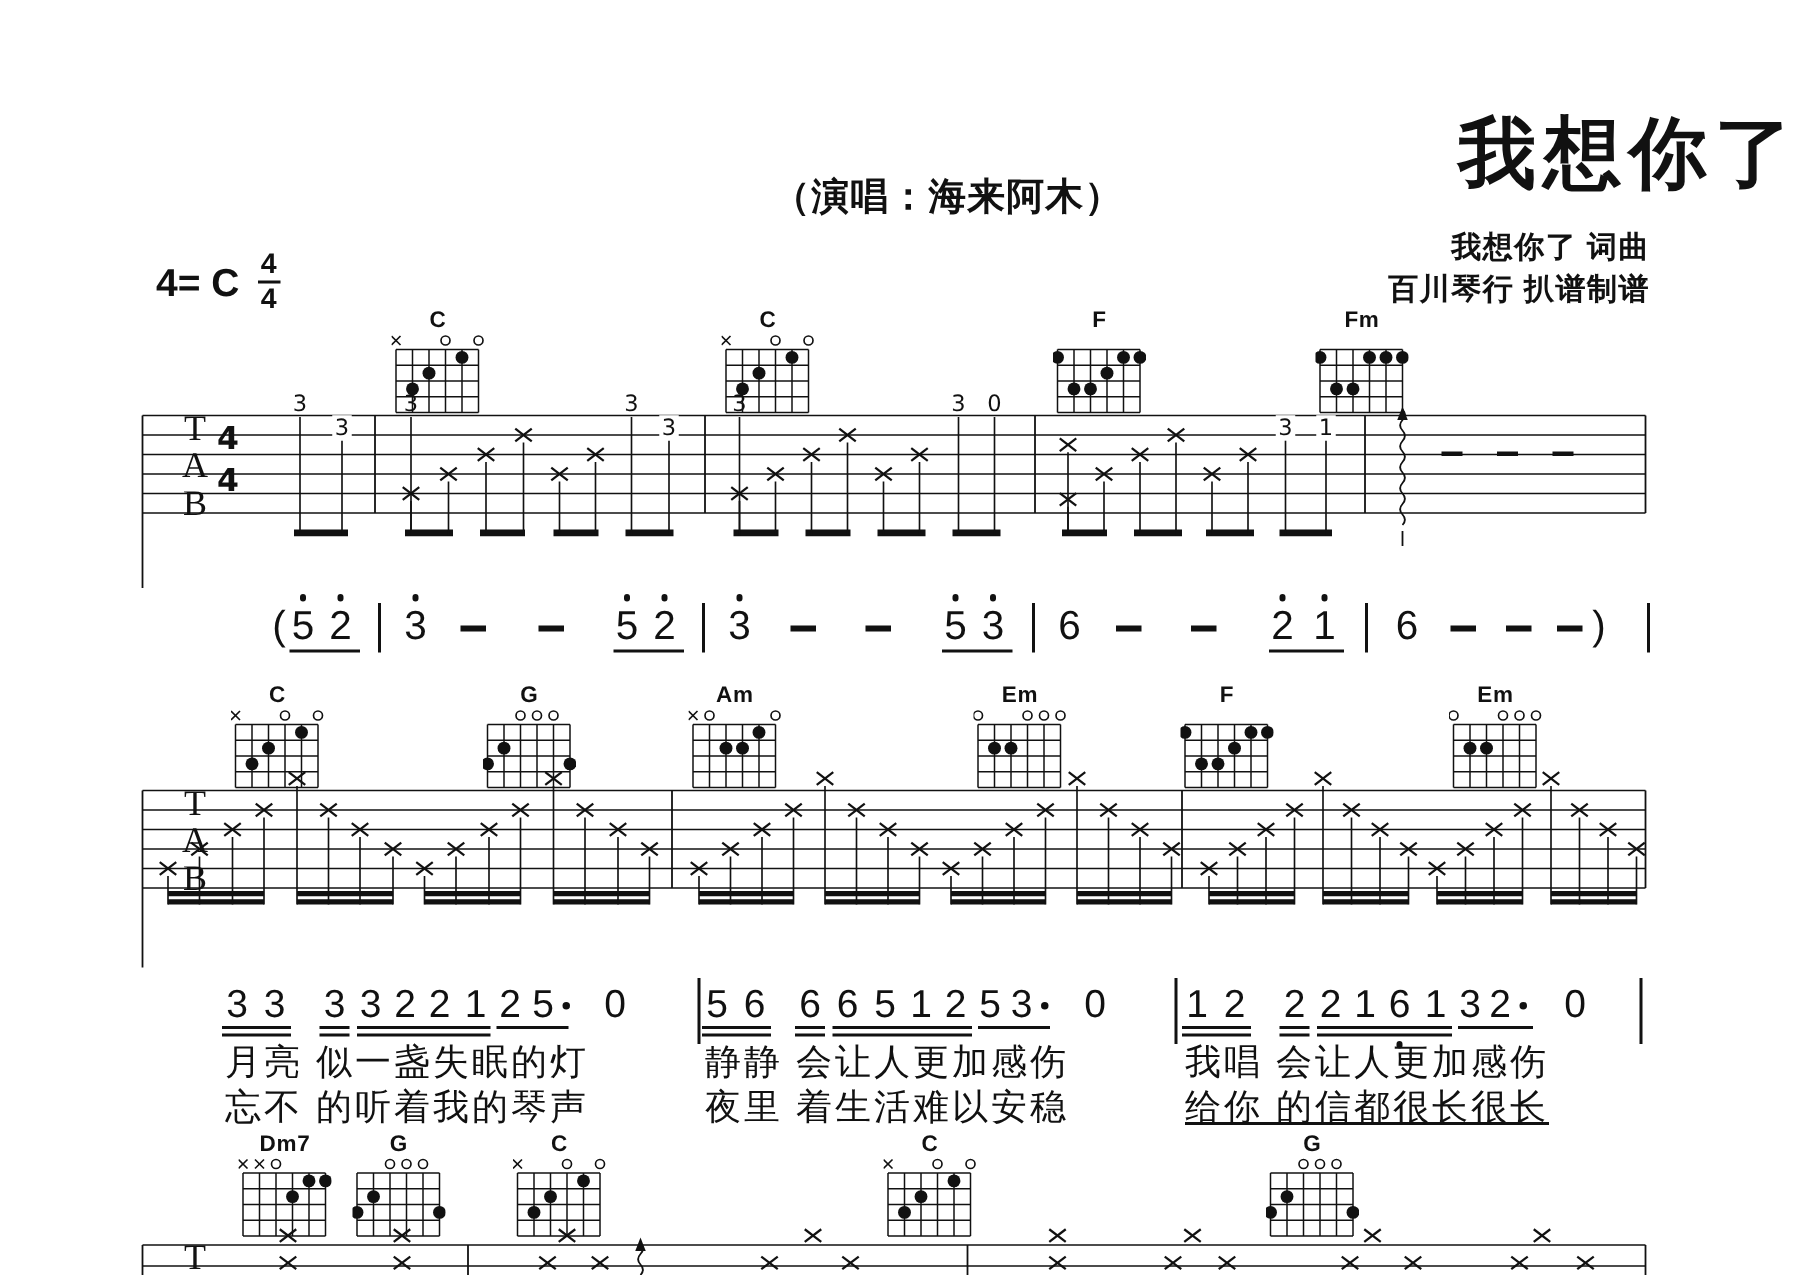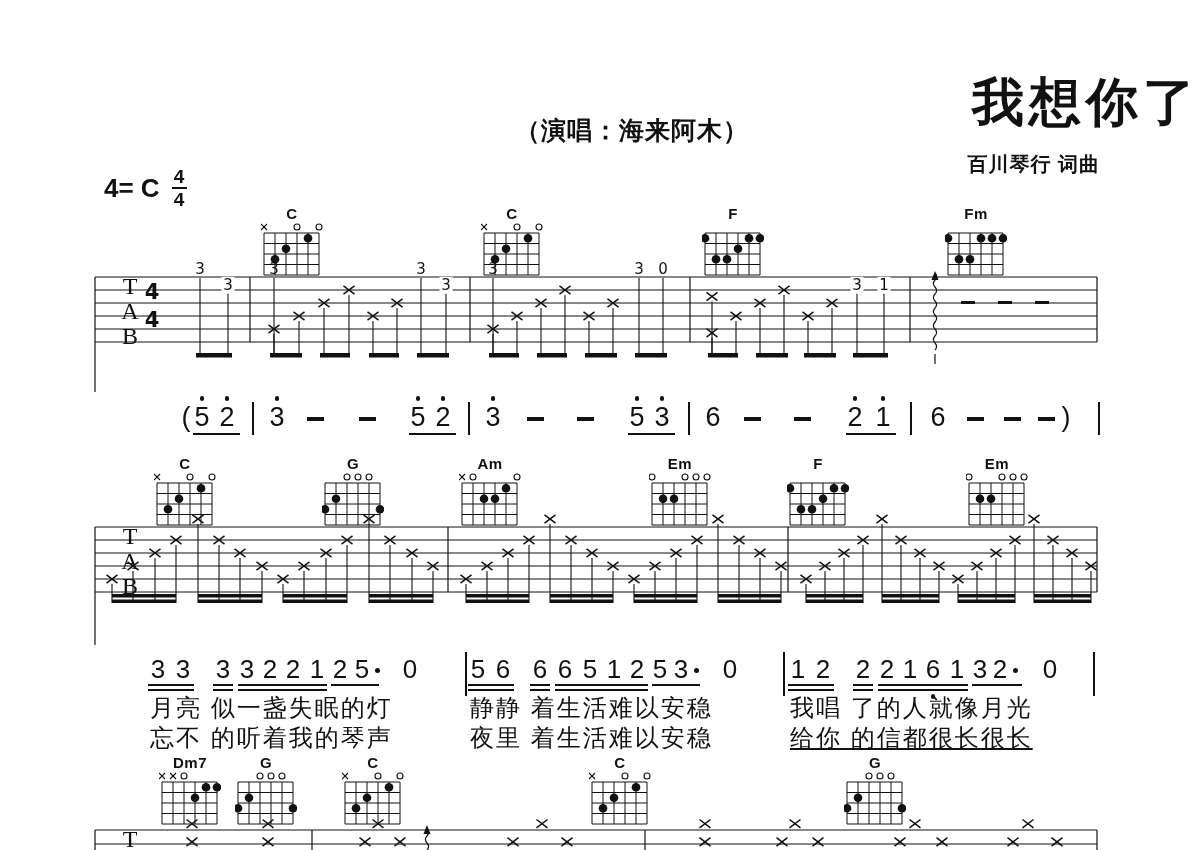--- a/index.html
+++ b/index.html
@@ -23,21 +23,22 @@
   .jp-u{position:absolute;height:2px;background:#111;}
   .ly-note{position:absolute;width:24px;text-align:center;font-size:26px;line-height:26px;font-weight:500;}
   .ly-line{position:absolute;font-size:24px;letter-spacing:2px;white-space:pre;font-weight:500;}
 </style>
 </head>
 <body>
 
 <div id="page">
   <div class="title">我想你了</div>
   <div class="subtitle">（演唱：海来阿木）</div>
-  <div class="credit c1">百川琴行 词曲</div>
+  <div class="credit c1">我想你了 词曲</div>
+  <div class="credit c2">百川琴行 扒谱制谱</div>
   <div class="keysig">
     <span>4= C</span>
     <span class="frac">
       <span>4</span>
       <span class="fbar"></span>
       <span>4</span>
     </span>
   </div>
   <svg id="staff-svg" width="1200" height="850">
       <g>
@@ -463,21 +464,21 @@
             <line x1="0" y1="43.5" x2="55" y2="43.5" stroke="#111" stroke-width="1"></line>
             <line x1="0" y1="54" x2="55" y2="54" stroke="#111" stroke-width="1"></line>
             <circle cx="0" cy="17.25" r="4.3" fill="#111"></circle>
             <circle cx="44" cy="17.25" r="4.3" fill="#111"></circle>
             <circle cx="55" cy="17.25" r="4.3" fill="#111"></circle>
             <circle cx="33" cy="27.75" r="4.3" fill="#111"></circle>
             <circle cx="11" cy="38.25" r="4.3" fill="#111"></circle>
             <circle cx="22" cy="38.25" r="4.3" fill="#111"></circle>
           </g>
         </svg></div>
-      <div class="chord" style="left: 945px; top: 206px;"><span class="cname">Fm</span><svg width="62" height="57">
+      <div class="chord" style="left: 877px; top: 206px;"><span class="cname">Fm</span><svg width="62" height="57">
           <g transform="translate(3,0)">
             <line x1="0" y1="12" x2="0" y2="54" stroke="#111" stroke-width="1"></line>
             <line x1="11" y1="12" x2="11" y2="54" stroke="#111" stroke-width="1"></line>
             <line x1="22" y1="12" x2="22" y2="54" stroke="#111" stroke-width="1"></line>
             <line x1="33" y1="12" x2="33" y2="54" stroke="#111" stroke-width="1"></line>
             <line x1="44" y1="12" x2="44" y2="54" stroke="#111" stroke-width="1"></line>
             <line x1="55" y1="12" x2="55" y2="54" stroke="#111" stroke-width="1"></line>
             <line x1="0" y1="12" x2="55" y2="12" stroke="#111" stroke-width="1"></line>
             <line x1="0" y1="22.5" x2="55" y2="22.5" stroke="#111" stroke-width="1"></line>
             <line x1="0" y1="33" x2="55" y2="33" stroke="#111" stroke-width="1"></line>
@@ -808,37 +809,37 @@
       <div class="ly-note" style="left: 669px; top: 656px;">3</div>
       <div class="jp-dot" style="left: 693.5px; top: 668px; width: 5px; height: 5px;"></div>
       <div class="ly-note" style="left: 718px; top: 656px;">0</div>
       <div class="jp-u" style="left: 468px; top: 684px; width: 46px;"></div>
       <div class="jp-u" style="left: 468px; top: 689px; width: 46px;"></div>
       <div class="jp-u" style="left: 530px; top: 684px; width: 20px;"></div>
       <div class="jp-u" style="left: 530px; top: 689px; width: 20px;"></div>
       <div class="jp-u" style="left: 555px; top: 684px; width: 93px;"></div>
       <div class="jp-u" style="left: 555px; top: 689px; width: 93px;"></div>
       <div class="jp-u" style="left: 652px; top: 684px; width: 48px;"></div>
-      <div class="ly-line" style="left: 470px; top: 692px;">静静 着生活难以安稳</div>
+      <div class="ly-line" style="left: 470px; top: 692px;">静静 会让人更加感伤</div>
       <div class="ly-line" style="left: 470px; top: 722px;">夜里 着生活难以安稳</div>
       <div class="ly-note" style="left: 786px; top: 656px;">1</div>
       <div class="ly-note" style="left: 811px; top: 656px;">2</div>
       <div class="ly-note" style="left: 851px; top: 656px;">2</div>
       <div class="ly-note" style="left: 875px; top: 656px;">2</div>
       <div class="ly-note" style="left: 898px; top: 656px;">1</div>
       <div class="ly-note" style="left: 921px; top: 656px;">6</div>
       <div class="jp-dot" style="left: 930.8px; top: 694px;"></div>
       <div class="ly-note" style="left: 945px; top: 656px;">1</div>
       <div class="ly-note" style="left: 968px; top: 656px;">3</div>
       <div class="ly-note" style="left: 988px; top: 656px;">2</div>
       <div class="jp-dot" style="left: 1012.5px; top: 668px; width: 5px; height: 5px;"></div>
       <div class="ly-note" style="left: 1038px; top: 656px;">0</div>
       <div class="jp-u" style="left: 788px; top: 684px; width: 46px;"></div>
       <div class="jp-u" style="left: 788px; top: 689px; width: 46px;"></div>
       <div class="jp-u" style="left: 853px; top: 684px; width: 20px;"></div>
       <div class="jp-u" style="left: 853px; top: 689px; width: 20px;"></div>
       <div class="jp-u" style="left: 878px; top: 684px; width: 90px;"></div>
       <div class="jp-u" style="left: 878px; top: 689px; width: 90px;"></div>
       <div class="jp-u" style="left: 972px; top: 684px; width: 50px;"></div>
-      <div class="ly-line" style="left: 790px; top: 692px;">我唱 了的人就像月光</div>
+      <div class="ly-line" style="left: 790px; top: 692px;">我唱 会让人更加感伤</div>
       <div class="ly-line" style="left: 790px; top: 722px; text-decoration: underline;">给你 的信都很长很长</div>
     </div>
 </div>
 
 </body></html>

